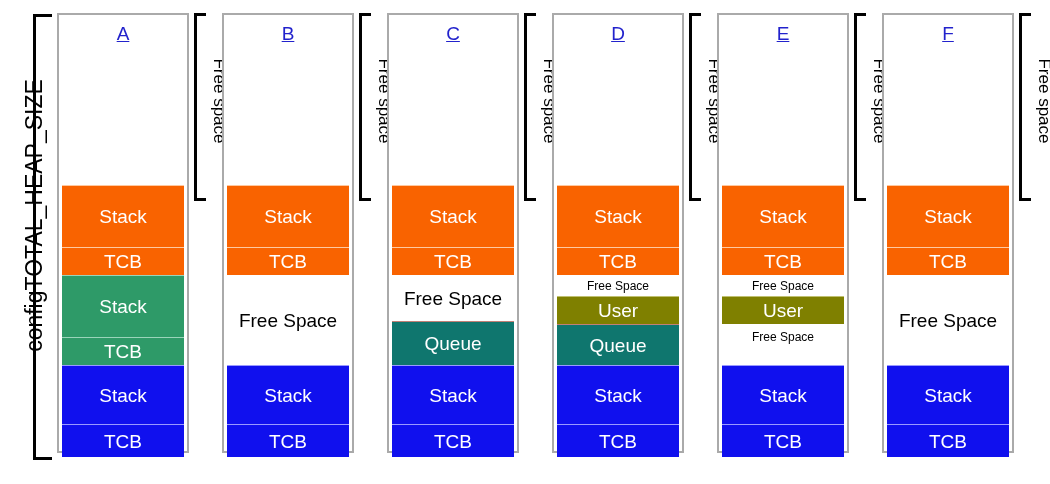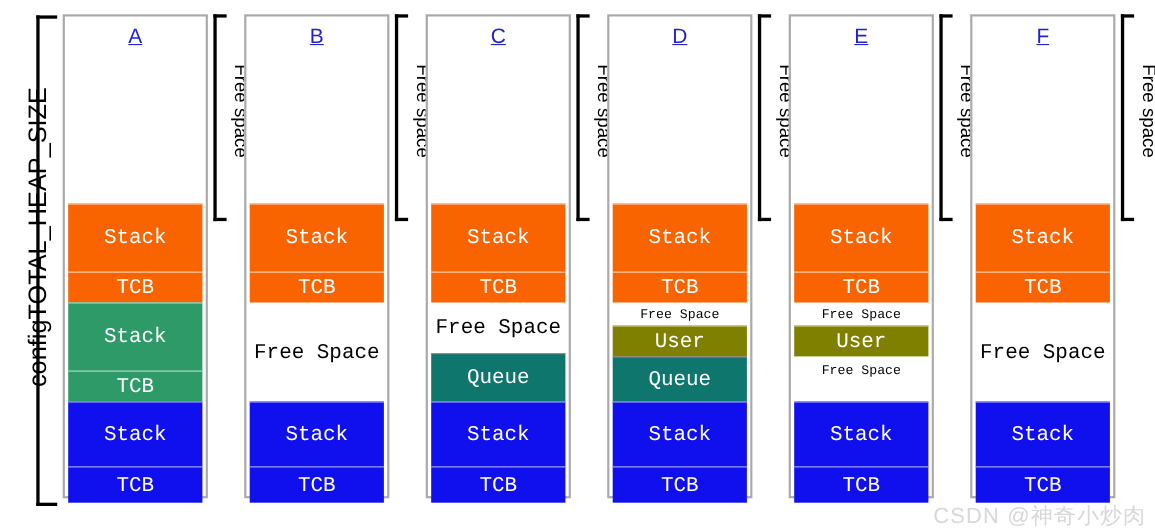--- a/index.html
+++ b/index.html
@@ -77,21 +77,20 @@
     left: 3px;
     right: 3px;
     box-sizing: border-box;
     display: flex;
     align-items: center;
     justify-content: center;
     color: #ffffff;
     font-size: 19px;
     line-height: 1;
     white-space: nowrap;
-    font-family: Liberation Mono, monospace;
   }
   .block.orange  { background: #f96300; border-top: 1px solid #ffc9a0; }
   .block.green   { background: #2e9a68; border-top: 1px solid #9ad4ba; }
   .block.blue    { background: #1010ee; border-top: 1px solid #9a9aff; }
   .block.darkred { background: #0f766e; border-top: 1px solid #c08076; }
   .block.olive   { background: #7f8000; border-top: 1px solid #c0c070; }
   .block.free {
     background: transparent;
     color: #000000;
     border: none;
@@ -223,14 +222,13 @@
         <div class="block free" style="top: 260px; height: 90px;">Free Space</div>
         <div class="block blue" style="top: 350px; height: 59px;">Stack</div>
         <div class="block blue" style="top: 409px; height: 33px;">TCB</div>
       </div>
       <div class="free-bracket" style="left: 1019px;">
         <div class="br"></div>
         <div class="fb-label">Free space</div>
       </div>
     </div>
 
-  <div id="watermark">CSDN @神奇小炒肉</div>
 </div>
 
 </body></html>

